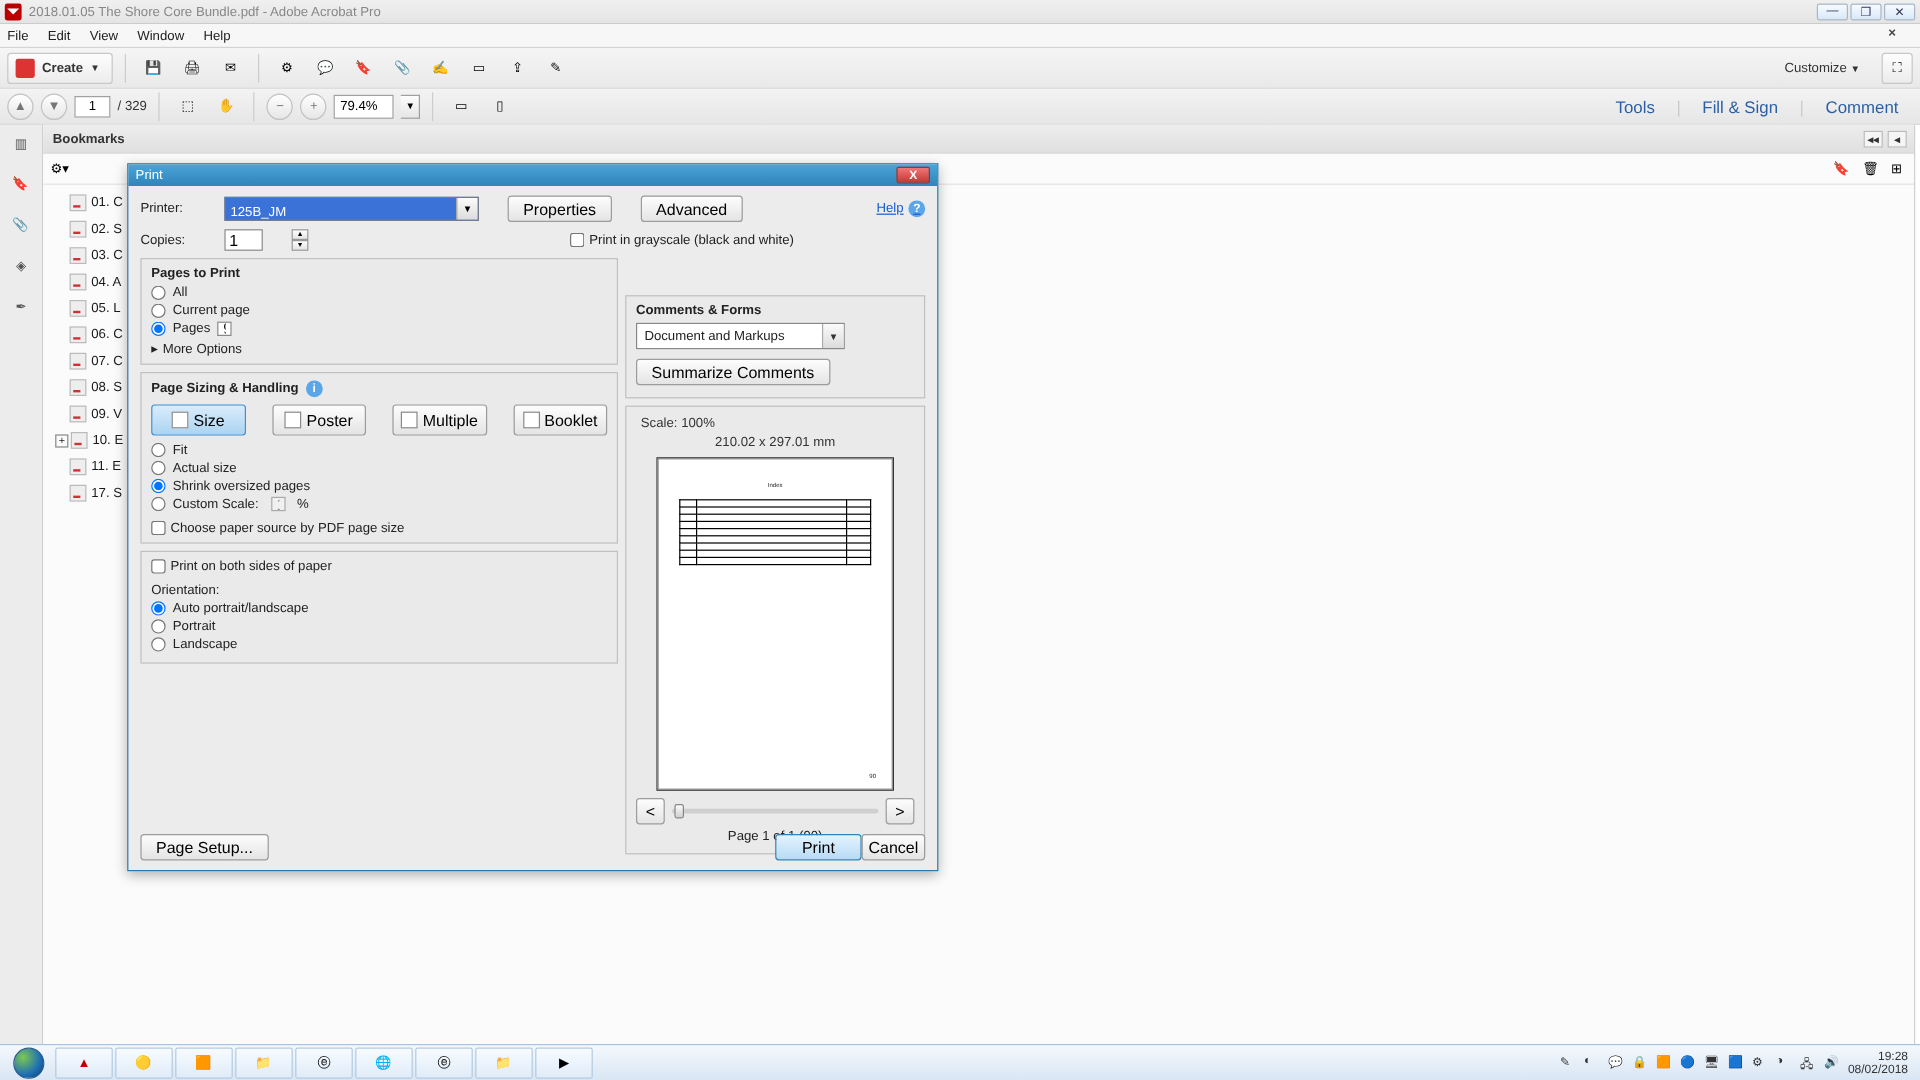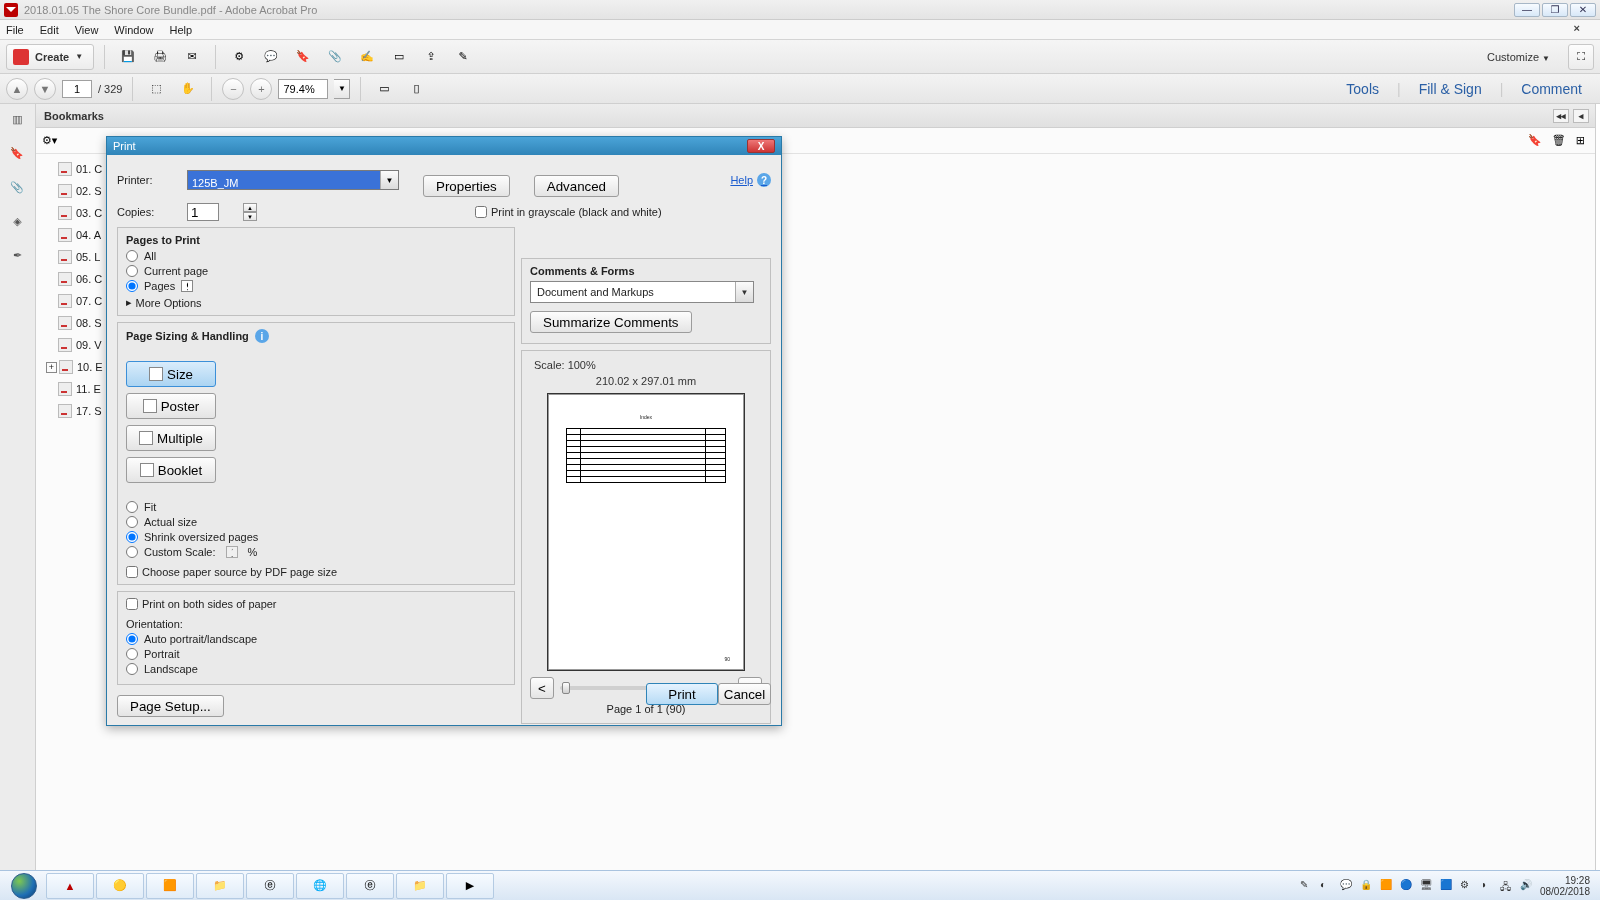--- a/index.html
+++ b/index.html
@@ -43,44 +43,44 @@
 .bm-icon::after{content:"";position:absolute;width:6px;height:2px;background:#c33;bottom:2px;left:2px;}
 
 .print-dialog{position:absolute;left:106px;top:136px;width:676px;height:590px;background:#ececec;border:1px solid #2a7aa8;box-shadow:0 3px 10px rgba(0,0,0,.3);}
 .pd-title{height:18px;background:linear-gradient(#4ba4d8,#2f84b8);color:#fff;font-size:11px;display:flex;align-items:center;padding:0 6px;}
 .pd-close{margin-left:auto;width:28px;height:14px;background:linear-gradient(#e77,#c33);border:1px solid #933;border-radius:2px;display:flex;align-items:center;justify-content:center;color:#fff;font-size:10px;font-weight:bold;}
 .pd-body{padding:8px 10px;font-size:11px;color:#222;}
 .pd-row{display:flex;align-items:center;gap:24px;margin-bottom:6px;}
 .pd-label{width:46px;}
 .pd-select{height:20px;border:1px solid #7a7a7a;background:#3a72d8;color:#fff;padding:0 4px;display:flex;align-items:flex-end;width:212px;position:relative;}
 .pd-select-arrow{position:absolute;right:0;top:0;width:18px;height:100%;background:linear-gradient(#fbfbfb,#dcdcdc);border-left:1px solid #aaa;color:#000;display:flex;align-items:center;justify-content:center;font-size:8px;}
-.pd-btn{height:22px;padding:0 12px;background:linear-gradient(#fdfdfd,#e4e4e4);border:1px solid #9c9c9c;border-radius:3px;margin-top:12px;}
+.pd-btn{height:22px;padding:0 12px;background:linear-gradient(#fdfdfd,#e4e4e4);border:1px solid #9c9c9c;border-radius:3px;}
 .pd-help{margin-left:auto;color:#1a5bce;text-decoration:underline;display:flex;align-items:center;gap:4px;}
 .pd-help-icon{width:14px;height:14px;border-radius:50%;background:#5aa6e8;color:#fff;display:flex;align-items:center;justify-content:center;font-size:10px;font-weight:bold;text-decoration:none;}
 .pd-copies{width:32px;height:18px;border:1px solid #888;padding:0 3px;background:#fff;}
 .pd-spinner{display:flex;flex-direction:column;}
 .pd-spinner button{width:14px;height:9px;border:1px solid #999;background:linear-gradient(#fdfdfd,#e4e4e4);font-size:6px;line-height:1;padding:0;}
 .pd-check{display:flex;align-items:center;gap:4px;}
 .pd-check input{width:12px;height:12px;}
 .pd-columns{display:flex;gap:6px;margin-top:2px;}
 .pd-left{width:398px;}
 .pd-right{flex:1;margin-top:31px;}
 .pd-group{border:1px solid #c0c0c0;background:#eaeaea;padding:6px 8px;margin-bottom:6px;}
 .pd-group-title{font-weight:bold;margin-bottom:4px;}
 .pd-radio{display:flex;align-items:center;gap:6px;margin:3px 0;}
 .pd-radio input{width:12px;height:12px;}
 .pd-pages-input{width:200px;height:18px;border:1px solid #888;background:#fff;padding:0 4px;}
 .pd-more{display:flex;align-items:center;gap:4px;margin-top:4px;}
-.pd-sizing-btns{display:flex;gap:6px;margin:18px 0;flex-direction:column;}
+.pd-sizing-btns{display:flex;gap:22px;margin:6px 0;}
 .pd-sz-btn{width:90px;height:26px;border:1px solid #9c9c9c;background:linear-gradient(#fdfdfd,#e4e4e4);border-radius:3px;display:flex;align-items:center;justify-content:center;gap:4px;}
 .pd-sz-btn.active{border:1px solid #3b8fd8;background:linear-gradient(#d9ecfb,#abd4f2);}
 .pd-sz-ico{width:14px;height:14px;border:1px solid #888;background:#fff;}
 .pd-info-icon{width:14px;height:14px;border-radius:50%;background:#5aa6e8;color:#fff;display:inline-flex;align-items:center;justify-content:center;font-size:10px;font-weight:bold;margin-left:6px;}
 .pd-scale-input{width:44px;height:18px;border:1px solid #aaa;background:#f0f0f0;color:#888;padding:0 4px;margin:0 4px;}
-.pd-select-white{height:22px;border:1px solid #888;background:#fff;padding:0 6px;display:flex;align-items:center;width:224px;position:relative;}
+.pd-select-white{height:22px;border:1px solid #888;background:#fff;padding:0 6px;display:flex;align-items:center;width:174px;position:relative;}
 .pd-select-white .pd-select-arrow{background:linear-gradient(#fbfbfb,#dcdcdc);color:#333;}
 .pd-preview-meta{font-size:11px;color:#333;padding:2px 4px;}
 .pd-preview-paper{width:198px;height:278px;background:#fff;border:1px solid #333;margin:4px auto;position:relative;box-shadow:inset 0 0 0 1px #999;}
 .pd-preview-paper table{position:absolute;top:34px;left:18px;width:160px;border-collapse:collapse;font-size:4px;}
 .pd-preview-paper td{border:1px solid #000;height:6px;}
 .pd-preview-title{position:absolute;top:20px;left:0;right:0;text-align:center;font-size:5px;}
 .pd-preview-pgnum{position:absolute;bottom:8px;right:14px;font-size:5px;}
 .pd-nav-row{display:flex;align-items:center;gap:6px;margin-top:6px;}
 .pd-nav-btn{width:24px;height:22px;border:1px solid #9c9c9c;background:linear-gradient(#fdfdfd,#e4e4e4);border-radius:3px;}
 .pd-slider{flex:1;height:4px;background:#cfcfcf;position:relative;border-radius:2px;}

